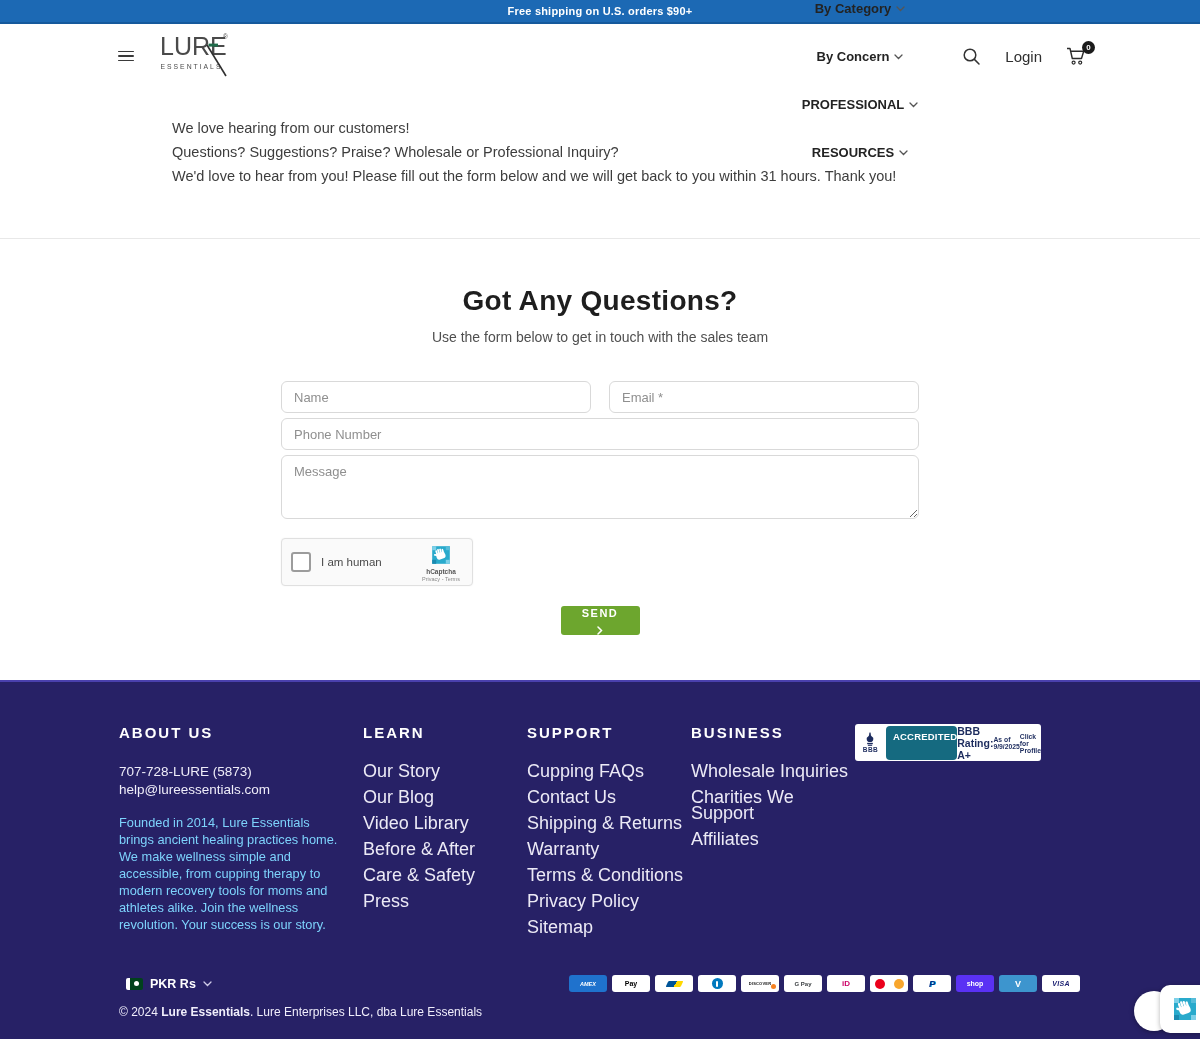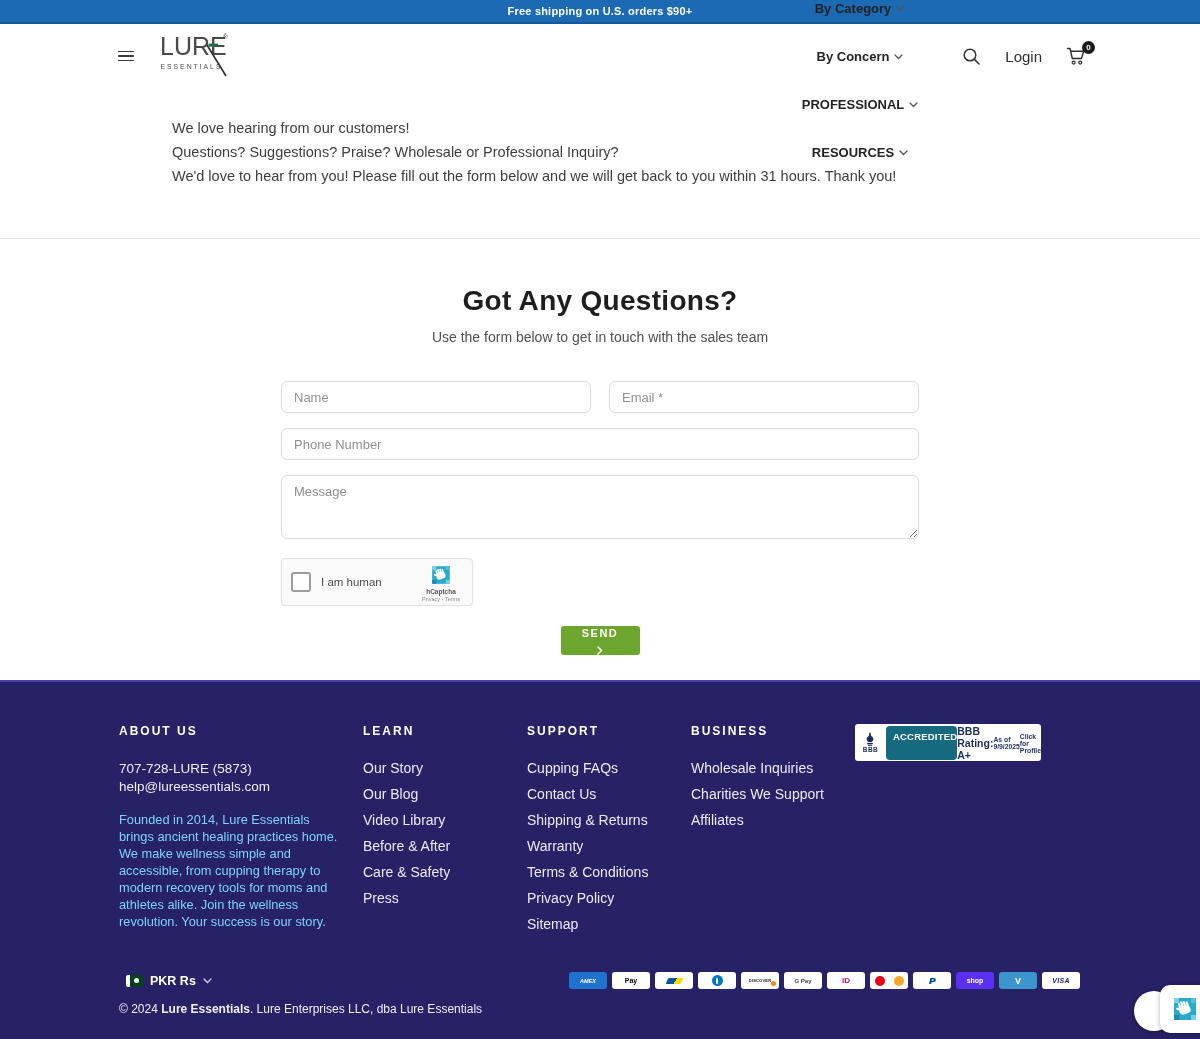--- a/index.html
+++ b/index.html
@@ -31,21 +31,21 @@
 
   
   .intro { height:151px; padding:31px 0 0 172px; border-bottom:1px solid #e8e8e8; background:#fff; }
   .intro p { font-size:14.5px; color:#3d3d3d; line-height:19px; margin-bottom:5px; }
 
   
   .form-sec { height:441px; background:#fff; padding-top:46px; }
   .q-title { text-align:center; font-size:28px; font-weight:600; color:#1e1e1e; letter-spacing:.3px; }
   .q-sub { text-align:center; font-size:14px; color:#4f4f4f; margin-top:12px; }
   .contact-form { width:638px; margin:36px auto 0; }
-  .f-row { display:flex; gap:18px; margin-bottom:15px; }
+  .f-row { display:flex; gap:18px; margin-bottom:5px; }
   .inp { flex:1; height:32px; border:1px solid #d9d9d9; border-radius:6px; padding:0 12px;
     font-size:13px; color:#333; background:#fff; outline:none;
     font-family:"Liberation Sans",sans-serif; }
   .inp::placeholder, .msg::placeholder { color:#8f8f8f; }
   .msg { width:100%; height:64px; border:1px solid #d9d9d9; border-radius:6px; padding:8px 12px;
     font-size:13px; color:#333; resize:both; outline:none;
     font-family:"Liberation Sans",sans-serif; }
   .captcha { margin-top:15px; width:192px; height:48px; background:#fafafa; border:1px solid #e0e0e0;
     border-radius:4px; display:flex; align-items:center; padding:0 9px;
     box-shadow:0 0 2px rgba(0,0,0,.05); }
@@ -57,28 +57,28 @@
   .cap-brand i { font-style:normal; font-size:5.5px; color:#8a8a8a; margin-top:1px; }
   .send-btn { margin:20px auto 0; display:flex; align-items:center; justify-content:center; gap:7px;
     width:79px; height:29px; background:var(--accent-green); border:none; border-radius:3px;
     color:#fff; font-size:11px; font-weight:700; letter-spacing:1.5px; cursor:pointer;
     font-family:"Liberation Sans",sans-serif;flex-direction:column; }
 
   
   .footer { height:359px; background:var(--footer-navy); border-top:2px solid var(--footer-edge);
     padding:42px 120px 0 119px; color:#fff; }
   .f-cols { display:flex; }
-  .f-col-title { font-size:12px; font-weight:700; letter-spacing:2px; color:#fff; margin-bottom:22px; }
+  .f-col-title { font-size:15px; font-weight:700; letter-spacing:2px; color:#fff; margin-bottom:22px; }
   .col-about { width:244px; }
   .col-learn, .col-support, .col-partners { width:164px; }
   .col-bbb { flex:1; }
   .about-contact { font-size:13.5px; line-height:17.5px; color:#efedf9; }
   .about-contact a { color:#efedf9; text-decoration:none; display:block; cursor:pointer; }
   .about-desc { margin-top:16px; width:228px; font-size:12.8px; line-height:17px; color:#7dd3fc; }
-  .f-link { display:block; font-size:14px; color:#eceaf6; text-decoration:none; margin-bottom:10px;
+  .f-link { display:block; font-size:18px; color:#eceaf6; text-decoration:none; margin-bottom:10px;
     cursor:pointer; line-height:16px; }
 
   
   .bbb { display:flex; width:186px; height:37px; background:#fff; border-radius:3px; cursor:pointer;
     overflow:hidden; align-items:stretch; }
   .bbb-seal { width:36px; display:flex; flex-direction:column; align-items:center; justify-content:center;
     color:var(--bbb-navy); }
   .bbb-seal b { font-size:6.5px; font-weight:800; letter-spacing:.5px; margin-top:-1px; }
   .bbb-acc { width:80px; margin:1.5px 0; background:var(--bbb-teal); border-radius:4px; color:#fff;
     display:flex; flex-direction:column; justify-content:center; padding-left:7px; }

